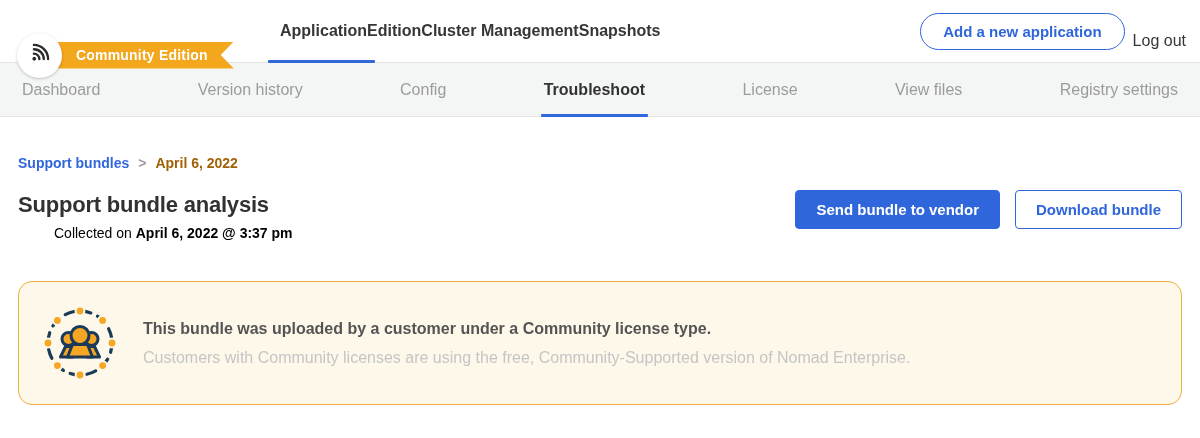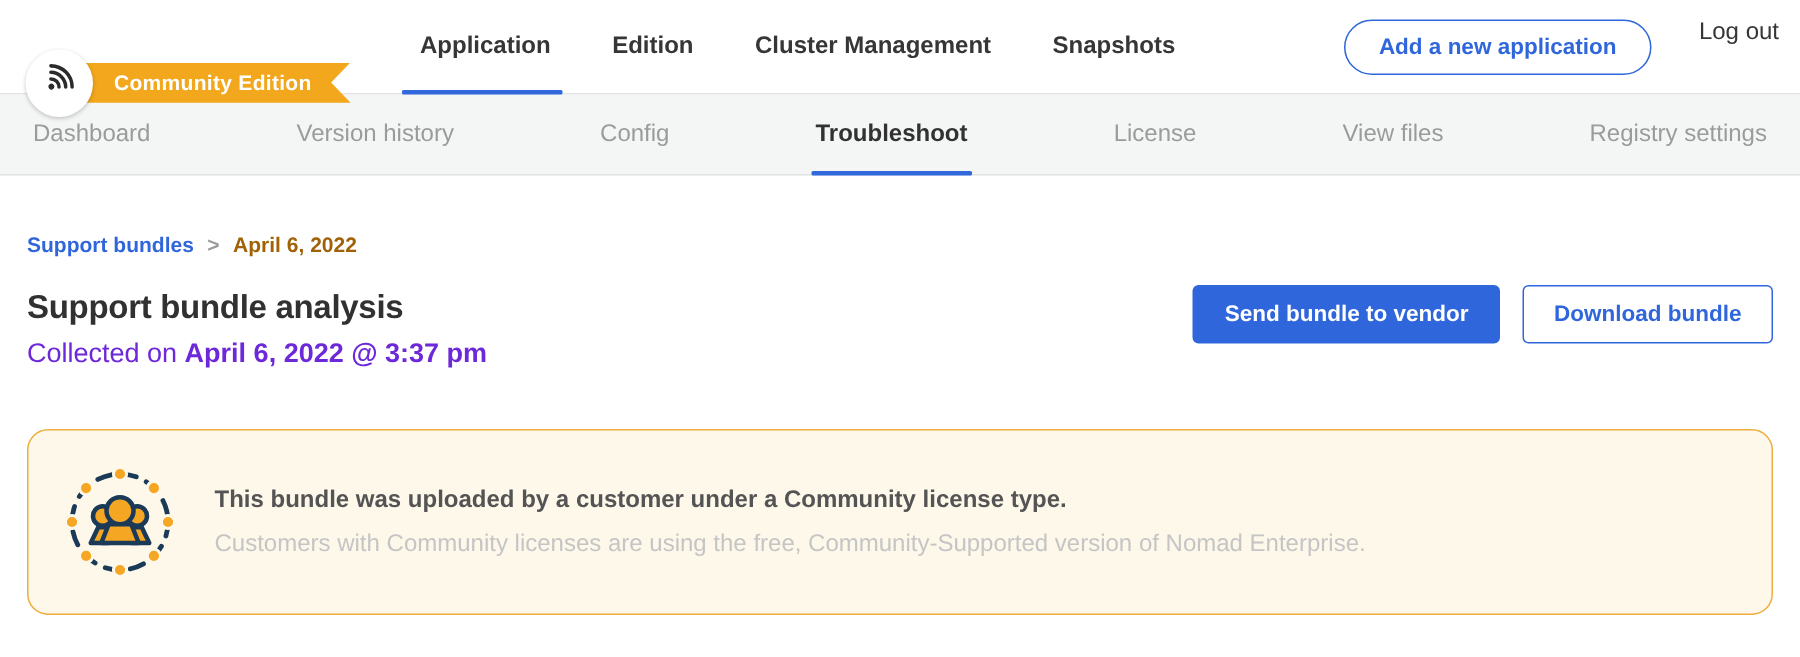--- a/index.html
+++ b/index.html
@@ -31,31 +31,31 @@
     clip-path: polygon(0 0, 100% 0, calc(100% - 13px) 50%, 100% 100%, 0 100%);
     white-space: nowrap;
   }
   .logo-circle {
     position: absolute; left: -3px; top: 9px;
     width: 45px; height: 45px; border-radius: 50%;
     background: #fff; z-index: 2;
     box-shadow: 0 1px 3px rgba(0,0,0,.22);
     display: flex; align-items: center; justify-content: center;
   }
-  .main-tabs { display: flex; gap: 41px; margin-left: 28px; height: 100%; align-items: stretch; }
+  .main-tabs { display: flex; margin-left: 28px; height: 100%; align-items: stretch; }
   .tab {
     display: flex; align-items: center;
     font-size: 16px; font-weight: 600; color: #363636;
     position: relative; cursor: pointer; white-space: nowrap;
   }
   .tab.active::after {
     content: ""; position: absolute; left: -12px; right: -8px; bottom: -1px;
     height: 3px; background: #3168DC; border-radius: 1px;
   }
-  .topnav-right { margin-left: auto; display: flex; align-items: flex-start; gap: 32px; }
+  .topnav-right { margin-left: auto; display: flex; align-items: flex-end; gap: 8px; }
   .add-btn {
     border: 1px solid #3066DB; background: #fff; color: #3066DB;
     font-family: inherit; font-size: 15px; font-weight: 700;
     padding: 9px 22px; border-radius: 20px; cursor: pointer; white-space: nowrap;
   }
   .logout { font-size: 16px; color: #363636; cursor: pointer; white-space: nowrap; }
 
   
   .subnav {
     height: 54px; background: #F4F6F6;
@@ -76,21 +76,21 @@
 
   
   .content { padding: 0 18px; }
   .breadcrumb { margin-top: 38px; font-size: 14px; font-weight: 700; }
   .crumb-link { color: #3066DB; cursor: pointer; text-decoration: none; }
   .crumb-sep { color: #9B9B9B; margin: 0 9px; }
   .crumb-current { color: #a16207; }
 
   .page-head { display: flex; justify-content: space-between; align-items: flex-start; margin-top: 21px; }
   .page-title { font-size: 22px; font-weight: 700; color: #313131; letter-spacing: -.2px; }
-  .collected { margin-top: 7px; font-size: 18px; color: #6d28d9; font-weight: 500; }
+  .collected { margin-top: 7px; font-size: 14px; color: #000000; font-weight: 500; margin-left: 36px; }
   .collected b { font-weight: 700; }
 
   .actions { display: flex; gap: 15px; margin-top: -2px; justify-content: flex-end; }
   .btn { font-family: inherit; font-size: 15px; font-weight: 700; padding: 10px 20px;
          border-radius: 4px; cursor: pointer; white-space: nowrap; }
   .btn-primary { background: #3066DB; border: 1px solid #3066DB; color: #fff; }
   .btn-secondary { background: #fff; border: 1px solid #3066DB; color: #3066DB; }
 
   
   .banner {

